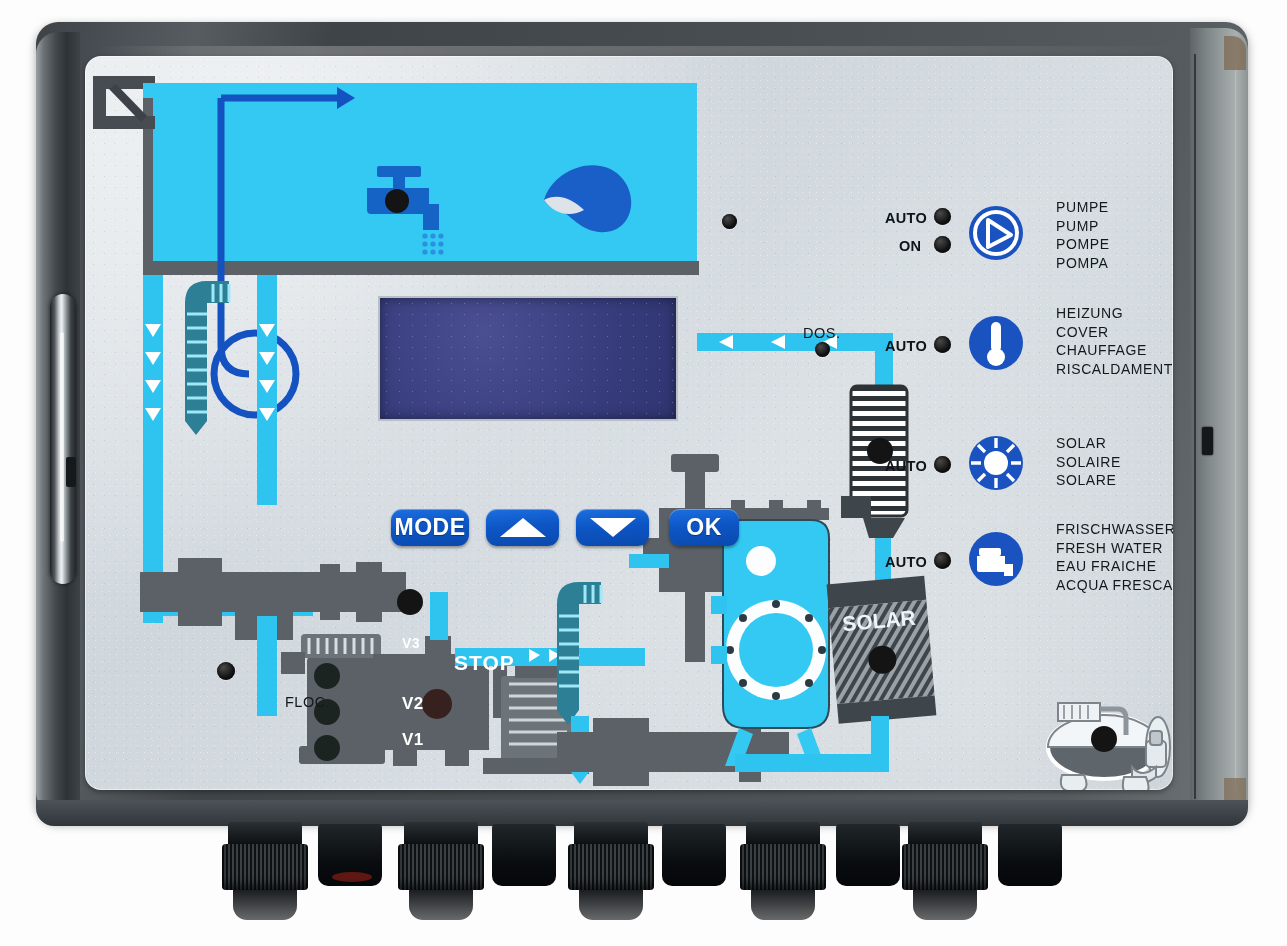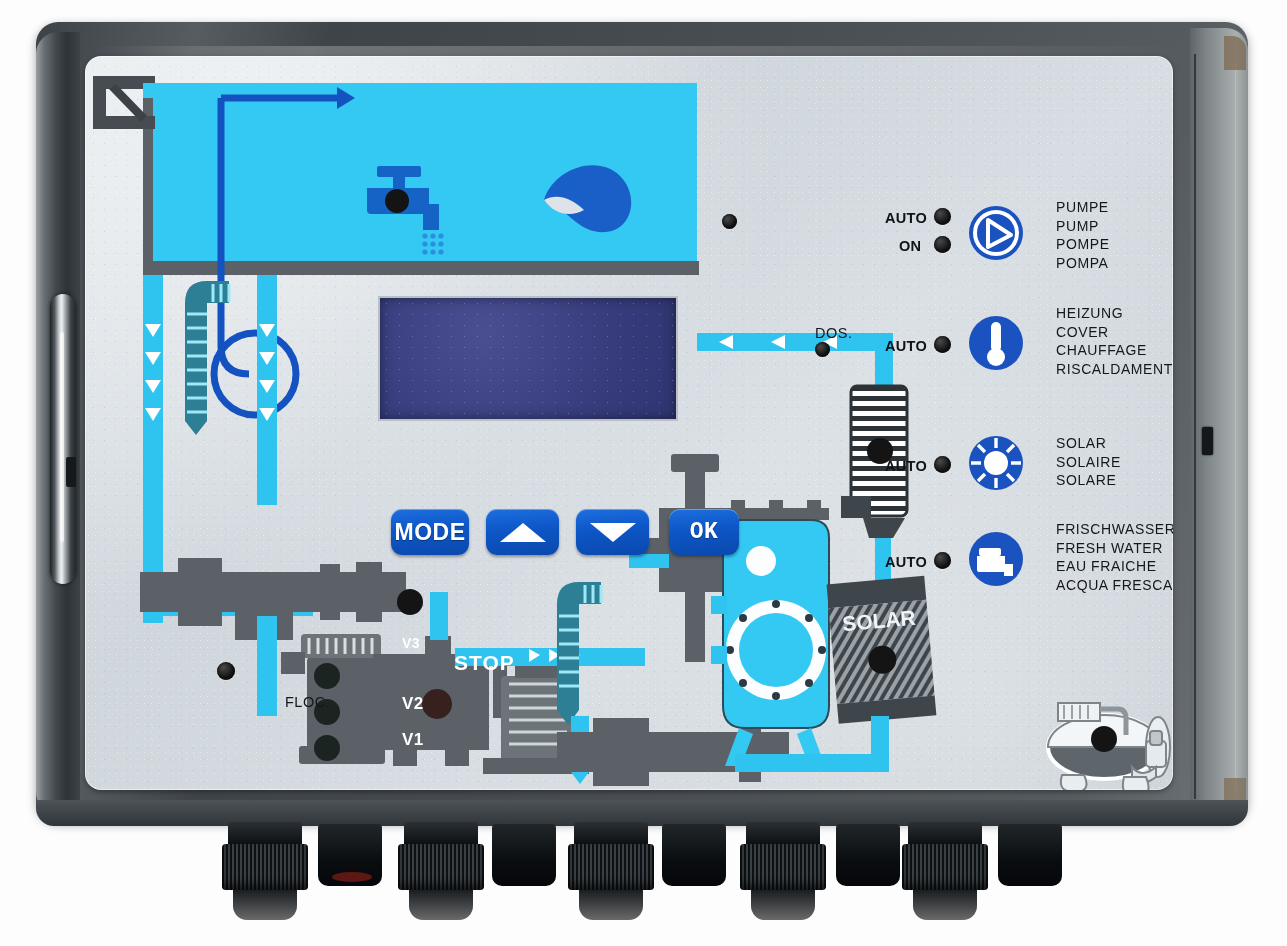--- a/index.html
+++ b/index.html
@@ -78,31 +78,31 @@
       radial-gradient(circle at 35% 30%, #4a4f92, #383e7e 55%, #2f3571 100%);
     border:2px solid #b8bfc6;
     box-shadow:inset 0 0 12px rgba(0,0,0,.45);
   }
   .lcd-speck{position:absolute;inset:0;opacity:.35;
     background-image:radial-gradient(rgba(200,210,255,.9) .6px,transparent .7px);
     background-size:13px 11px;}
 
   
   .btn{
-    position:absolute;height:46px;border-radius:11px;
+    position:absolute;height:37px;border-radius:11px;
     background:linear-gradient(175deg,#1d6fe0 0%,#0d56c6 45%,#0a49ad 100%);
     box-shadow:0 2px 3px rgba(0,0,0,.35), inset 0 1px 0 rgba(255,255,255,.35);
     display:flex;align-items:center;justify-content:center;cursor:pointer;
   }
   .btn-label{color:#ffffff;font-weight:bold;font-size:23px;letter-spacing:.5px;
     text-shadow:0 1px 1px rgba(0,0,0,.35);}
   .btn-mode{left:306px;top:453px;width:78px;}
   .btn-up{left:401px;top:453px;width:73px;}
   .btn-down{left:491px;top:453px;width:73px;}
-  .btn-ok{left:584px;top:453px;width:70px;font-family:Liberation Mono, monospace;}
+  .btn-ok{left:584px;top:453px;width:70px;}
   .tri-up{width:0;height:0;border-left:23px solid transparent;border-right:23px solid transparent;border-bottom:19px solid #fff;}
   .tri-down{width:0;height:0;border-left:23px solid transparent;border-right:23px solid transparent;border-top:19px solid #fff;}
 
   
   .ind-row{position:absolute;}
   .ind-icon{position:absolute;width:58px;height:58px;border-radius:50%;}
   .ind-mode{position:absolute;font-size:14.5px;color:#101418;font-weight:600;letter-spacing:.3px;}
   .led{position:absolute;border-radius:50%;background:radial-gradient(circle at 35% 30%,#4a4a4a,#141414 60%,#0a0a0a);
     box-shadow:inset 0 0 3px rgba(0,0,0,.9), 0 1px 1px rgba(255,255,255,.35);}
   .ind-labels{position:absolute;font-size:14px;line-height:18.5px;color:#14181c;letter-spacing:.6px;margin-left:15px;}
@@ -397,21 +397,21 @@
     </div>
     <div class="btn btn-down">
       <span class="tri-down"></span>
     </div>
     <div class="btn btn-ok">
       <span class="btn-label">OK</span>
     </div>
 
     <div class="led" style="left:637px;top:158px;width:15px;height:15px;"></div>
 
-    <div class="field-label" style="left:718px;top:268px;margin-left:12px;">DOS.</div>
+    <div class="field-label" style="left:718px;top:268px;">DOS.</div>
     <div class="led" style="left:730px;top:286px;width:15px;height:15px;"></div>
 
     <div class="field-label" style="left:200px;top:637px;">FLOC.</div>
     <div class="led" style="left:132px;top:606px;width:18px;height:18px;"></div>
 
     <div class="field-label" style="left:317px;top:578px;color:#ffffff;font-weight:bold;font-size:14px;">V3</div>
     <div class="field-label" style="left:317px;top:639px;color:#ffffff;font-weight:bold;font-size:17px;">V2</div>
     <div class="field-label" style="left:317px;top:675px;color:#ffffff;font-weight:bold;font-size:17px;">V1</div>
 
     <div class="field-label" style="left:369px;top:598px;color:#ffffff;font-weight:bold;font-size:21px;letter-spacing:1px;">STOP</div>

